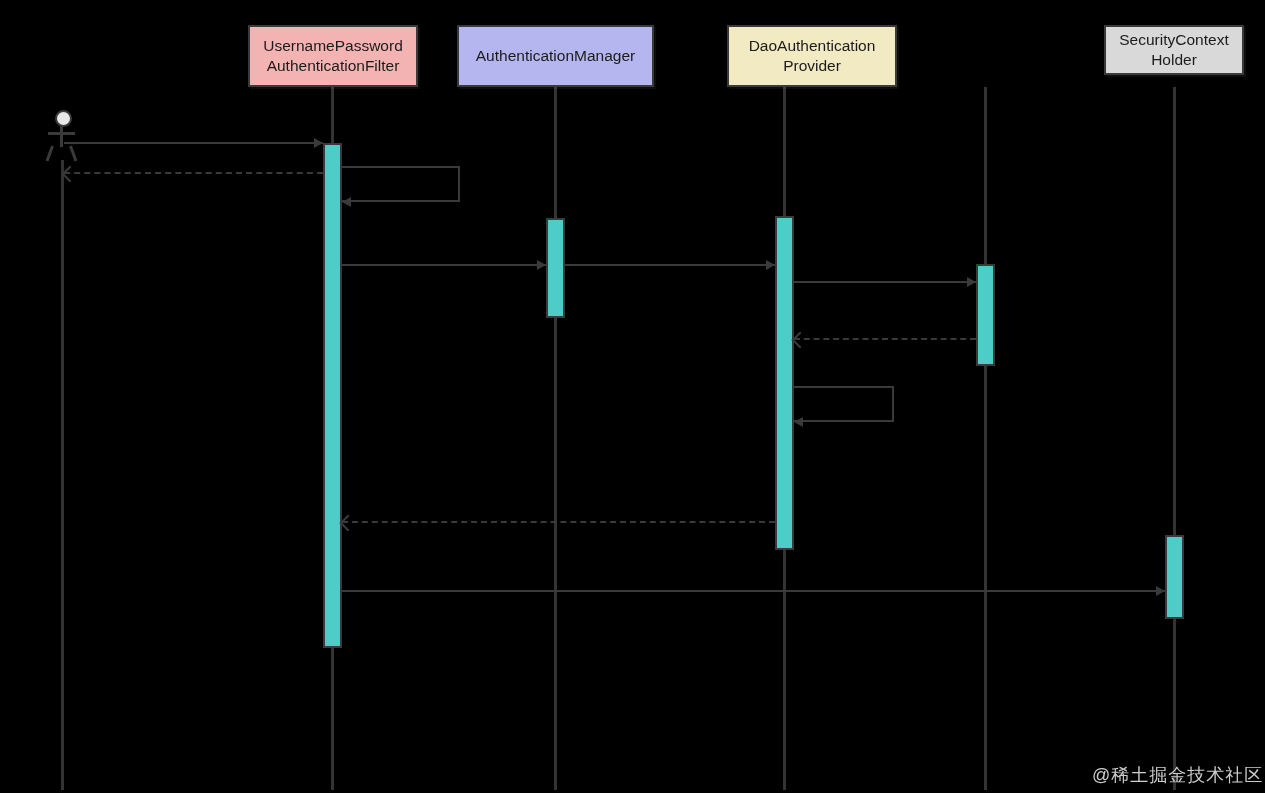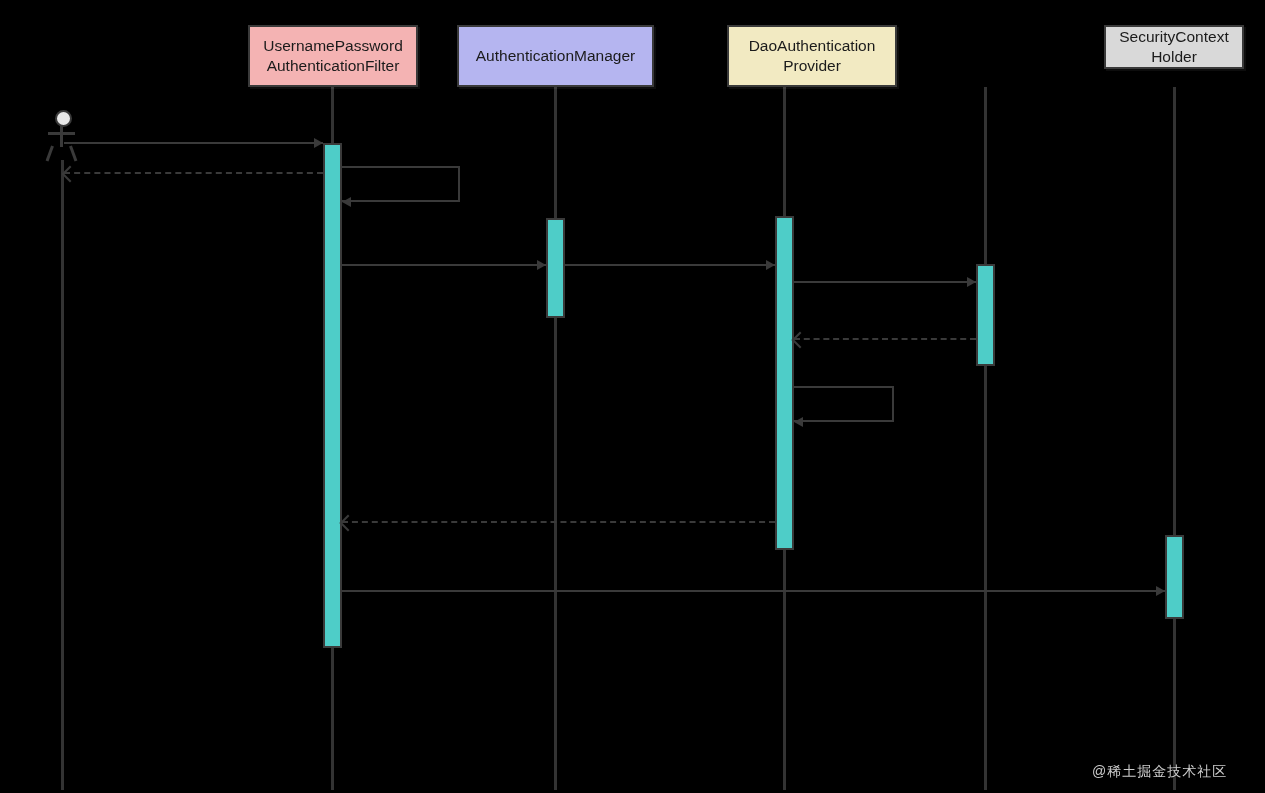--- a/index.html
+++ b/index.html
@@ -91,21 +91,21 @@
   }
   .actor .body-l{position:absolute;left:14px;top:15px;width:3px;height:22px;background:#3a3a3a;}
   .actor .arms{position:absolute;left:2px;top:22px;width:27px;height:3px;background:#3a3a3a;}
   .actor .leg1{position:absolute;left:5px;top:36px;width:3px;height:16px;background:#3a3a3a;transform:rotate(20deg);transform-origin:top center;}
   .actor .leg2{position:absolute;left:23px;top:36px;width:3px;height:16px;background:#3a3a3a;transform:rotate(-20deg);transform-origin:top center;}
 
   
   .watermark{
     position:absolute;
     color:#d8d8d8;
-    font-size:14px;
+    font-size:18px;
     letter-spacing:1px;
     opacity:.95;
     text-shadow:0 0 2px #000;
   }
 </style>
 </head>
 <body>
 
 <div id="stage">
     <div class="lifeline" style="left: 61px; top: 160px; height: 630px; background: rgb(51, 51, 51);"></div>
@@ -125,21 +125,21 @@
       <span>AuthenticationManager</span>
     </div>
     <div class="pbox" style="left: 248px; top: 25px; width: 170px; height: 62px; background: rgb(244, 179, 179); border-color: rgb(58, 58, 58); color: rgb(27, 27, 27);">
       <span>UsernamePassword
 AuthenticationFilter</span>
     </div>
     <div class="pbox" style="left: 699px; top: 25px; width: 170px; height: 62px; background: rgb(242, 234, 194); border-color: rgb(58, 58, 58); color: rgb(27, 27, 27); margin-left: 28px;">
       <span>DaoAuthentication
 Provider</span>
     </div>
-    <div class="pbox" style="left: 1104px; top: 25px; width: 140px; height: 44px; background: rgb(217, 217, 217); border-color: rgb(58, 58, 58); color: rgb(27, 27, 27);">
+    <div class="pbox" style="left: 1104px; top: 25px; width: 140px; height: 50px; background: rgb(217, 217, 217); border-color: rgb(58, 58, 58); color: rgb(27, 27, 27);">
       <span>SecurityContext
 Holder</span>
     </div>
     <div class="act" style="left: 323px; top: 143px; height: 505px; width: 19px; background: rgb(78, 205, 200); border-color: rgb(58, 58, 58);"></div>
     <div class="act" style="left: 546px; top: 218px; height: 100px; width: 19px; background: rgb(78, 205, 200); border-color: rgb(58, 58, 58);"></div>
     <div class="act" style="left: 775px; top: 216px; height: 334px; width: 19px; background: rgb(78, 205, 200); border-color: rgb(58, 58, 58);"></div>
     <div class="act" style="left: 976px; top: 264px; height: 102px; width: 19px; background: rgb(78, 205, 200); border-color: rgb(58, 58, 58);"></div>
     <div class="act" style="left: 1165px; top: 535px; height: 84px; width: 19px; background: rgb(78, 205, 200); border-color: rgb(58, 58, 58);"></div>
     <div class="arrow" style="left: 63.5px; top: 142px; width: 259px;"></div>
     <div class="head r" style="left: 313.5px; top: 138px;"></div>

